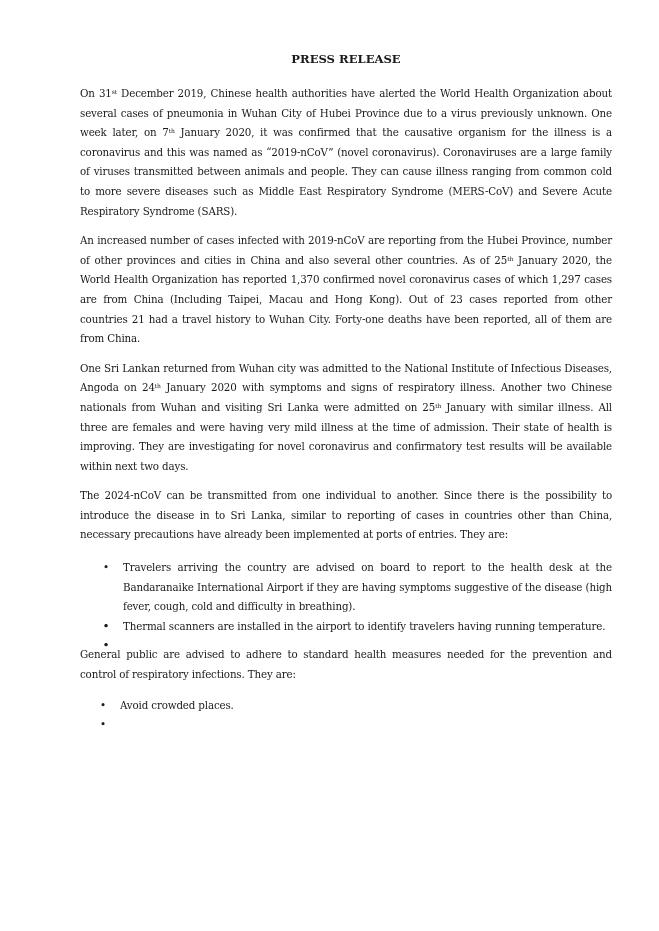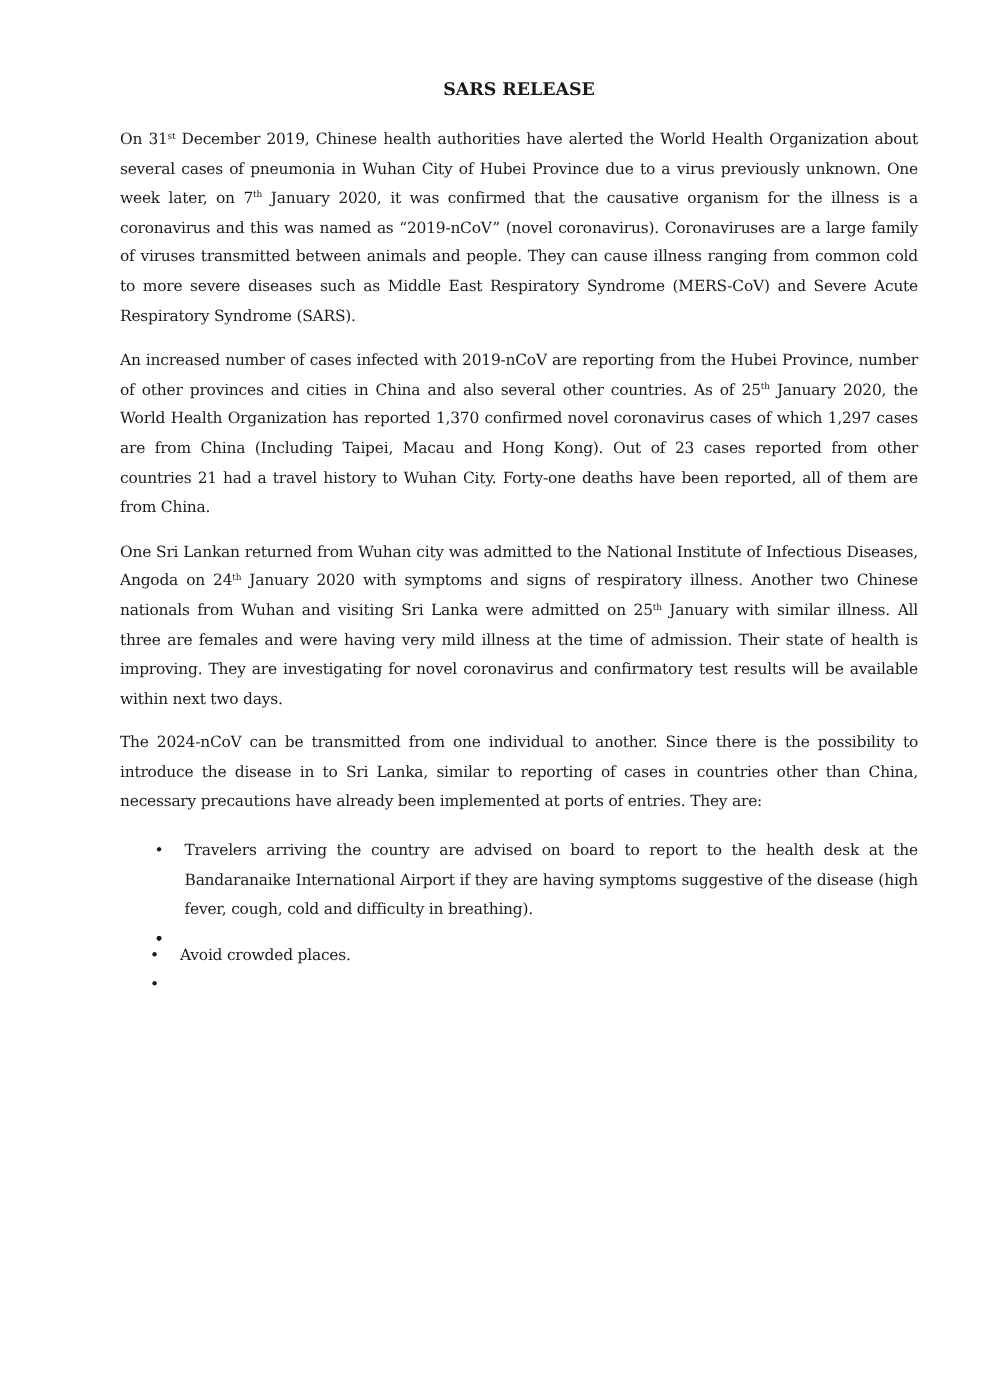--- a/index.html
+++ b/index.html
@@ -21,36 +21,37 @@
   ul.l1 li { position: relative; padding-left: 43px; text-align: justify; text-align-last: left; }
   ul.l1 li .b { position: absolute; left: 23px; top: 0; }
   ul.l2 { margin-top: 11px; }
   ul.l2 li { position: relative; padding-left: 40px; }
   ul.l2 li .b { position: absolute; left: 20px; top: 0; }
 </style>
 </head>
 <body>
 
 <div class="page">
-  <div class="title">SARS RELEASE</div>
+  <div class="title">PRESS RELEASE</div>
 
   <p><span>On 31</span><sup>st</sup><span> December 2019, Chinese health authorities have alerted the World Health Organization about several cases of pneumonia in Wuhan City of Hubei Province due to a virus previously unknown. One week later, on 7</span><sup>th</sup><span> January 2020, it was confirmed that the causative organism for the illness is a coronavirus and this was named as “2019-nCoV” (novel coronavirus). Coronaviruses are a large family of viruses transmitted between animals and people. They can cause illness ranging from common cold to more severe diseases such as Middle East Respiratory Syndrome (MERS-CoV) and Severe Acute Respiratory Syndrome (SARS).</span></p>
 
   <p><span>An increased number of cases infected with 2019-nCoV are reporting from the Hubei Province, number of other provinces and cities in China and also several other countries. As of 25</span><sup>th</sup><span> January 2020, the World Health Organization has reported 1,370 confirmed novel coronavirus cases of which 1,297 cases are from China (Including Taipei, Macau and Hong Kong). Out of 23 cases reported from other countries 21 had a travel history to Wuhan City. Forty-one deaths have been reported, all of them are from China.</span></p>
 
   <p><span>One Sri Lankan returned from Wuhan city was admitted to the National Institute of Infectious Diseases, Angoda on 24</span><sup>th</sup><span> January 2020 with symptoms and signs of respiratory illness. Another two Chinese nationals from Wuhan and visiting Sri Lanka were admitted on 25</span><sup>th</sup><span> January with similar illness. All three are females and were having very mild illness at the time of admission. Their state of health is improving. They are investigating for novel coronavirus and confirmatory test results will be available within next two days.</span></p>
 
   <p style="margin-bottom:0">The 2024-nCoV can be transmitted from one individual to another. Since there is the possibility to introduce the disease in to Sri Lanka, similar to reporting of cases in countries other than China, necessary precautions have already been implemented at ports of entries. They are:</p>
 
   <ul class="l1">
     <li><span class="b">•</span><span>Travelers arriving the country are advised on board to report to the health desk at the Bandaranaike International Airport if they are having symptoms suggestive of the disease (high fever, cough, cold and difficulty in breathing).</span></li>
     <li><span class="b">•</span></li>
-    <li><span class="b">•</span></li>
+    <li><span class="b">•</span><span>Thermal scanners are installed in the airport to identify travelers having running temperature.</span></li>
     <li><span class="b">•</span></li>
     <li><span class="b">•</span></li>
   </ul>
 
+  <p style="margin-bottom:0">General public are advised to adhere to standard health measures needed for the prevention and control of respiratory infections. They are:</p>
 
   <ul class="l2">
     <li><span class="b">•</span><span>Avoid crowded places.</span></li>
     <li><span class="b">•</span></li>
   </ul>
 </div>
 
 </body></html>

